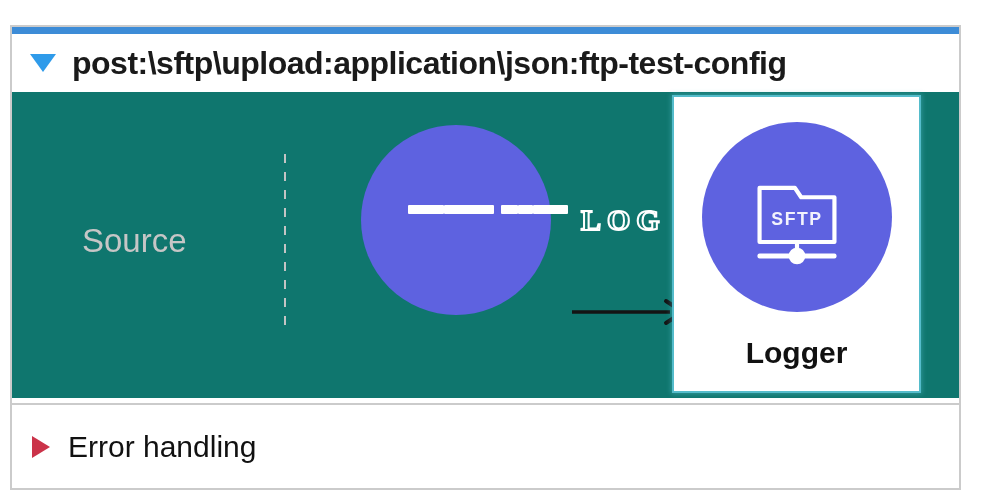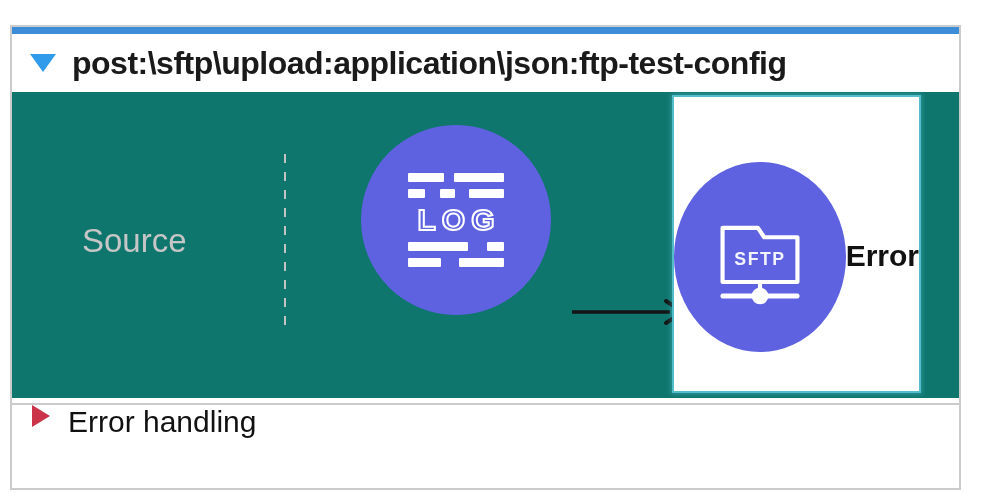--- a/index.html
+++ b/index.html
@@ -35,47 +35,47 @@
   .dashed-divider{position:absolute;left:272px;top:62px;width:2px;height:178px;
     background:repeating-linear-gradient(to bottom,#c4c4c4 0 9px,transparent 9px 18px);}
 
   .component{position:absolute;display:flex;flex-direction:column;align-items:center;}
   .logger-wrap{left:348px;top:33px;width:192px;}
   .circle{width:190px;height:190px;border-radius:50%;background:var(--node_purple);
     display:flex;align-items:center;justify-content:center;cursor:pointer;}
   .comp-label{margin-top:24px;font-size:30px;font-weight:600;color:var(--label_text);}
 
   
-  .log-icon{width:96px;display:flex;flex-direction:column;gap:7px;}
+  .log-icon{width:96px;display:flex;flex-direction:row;gap:7px;font-family:Liberation Serif, serif;}
   .log-row{display:flex;justify-content:space-between;height:9px;}
   .log-bar{background:#fff;border-radius:1px;height:9px;}
   .b36{width:36px}.b50{width:50px}.b17{width:17px}.b15{width:15px}
   .b35{width:35px}.b60{width:60px}.b33{width:33px}.b45{width:45px}
   .log-word{align-self:center;font-size:30px;font-weight:700;line-height:30px;
     letter-spacing:6px;color:transparent;-webkit-text-stroke:2px #ffffff;
     margin-left:6px;}
   @supports not (-webkit-text-stroke:1px #fff){.log-word{color:#fff;}}
 
   
   .arrow-svg{position:absolute;left:558px;top:204px;}
 
   
   .selection-box{position:absolute;left:660px;top:3px;width:249px;height:298px;
     border:2px solid var(--selection_cyan);background:#fff;
     box-shadow:0 0 5px 1px rgba(85,188,203,.45);
-    display:flex;flex-direction:row;align-items:center;cursor:pointer;}
+    display:flex;flex-direction:column;align-items:center;cursor:pointer;}
   .selection-box .circle{margin-top:25px;}
   .sftp-svg{display:block;}
   .sftp-text{font-family:"Liberation Sans",sans-serif;font-weight:700;
     letter-spacing:1.5px;opacity:.92;}
 
   
   .error-panel{position:absolute;left:10px;top:403px;width:951px;height:87px;
     border:2px solid var(--panel_border);background:#fff;display:flex;
-    padding:0 20px;gap:18px;cursor:pointer;}
+    align-items:center;padding:0 20px;gap:18px;cursor:pointer;}
   .tri-right{width:0;height:0;border-top:11px solid transparent;
     border-bottom:11px solid transparent;border-left:18px solid var(--error_red);
     flex:0 0 auto;}
   .error-label{font-size:30px;font-weight:500;color:var(--label_text);}
 </style>
 </head>
 <body>
 
 <div class="stage">
 
@@ -126,21 +126,21 @@
       <div class="selection-box">
         <div class="circle">
           <svg class="sftp-svg" width="104" height="104" viewBox="0 0 100 100">
             <path d="M14 74 V22 H48 L54 31 H86 V74 Z" fill="none" stroke="#ffffff" stroke-width="4" stroke-linejoin="round"></path>
             <text class="sftp-text" x="50" y="58" font-size="17" fill="#ffffff" text-anchor="middle">SFTP</text>
             <rect x="48" y="74" width="4" height="12" fill="#ffffff"></rect>
             <rect x="12" y="85" width="76" height="5" rx="2" fill="#ffffff"></rect>
             <circle cx="50" cy="87.5" r="8" fill="#ffffff"></circle>
           </svg>
         </div>
-        <span class="comp-label">Error</span>
+        <span class="comp-label">Logger</span>
       </div>
 
     </div>
   </section>
 
   <section class="error-panel">
     <span class="tri-right"></span>
     <span class="error-label">Error handling</span>
   </section>
 

